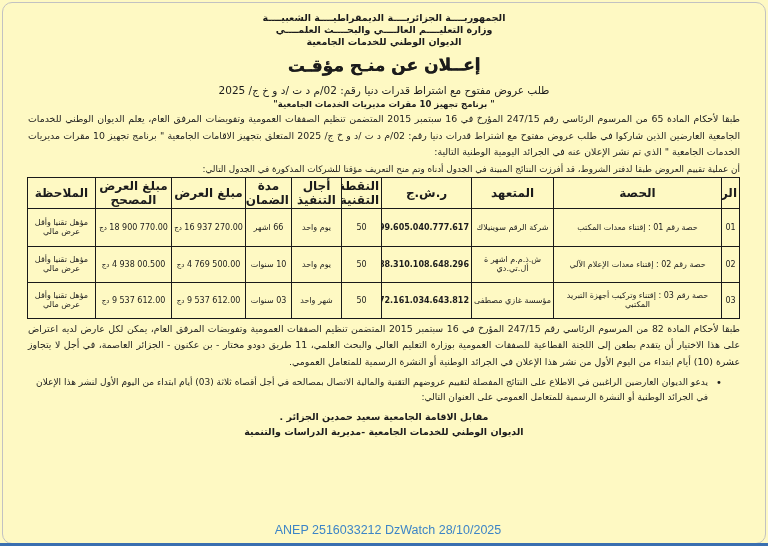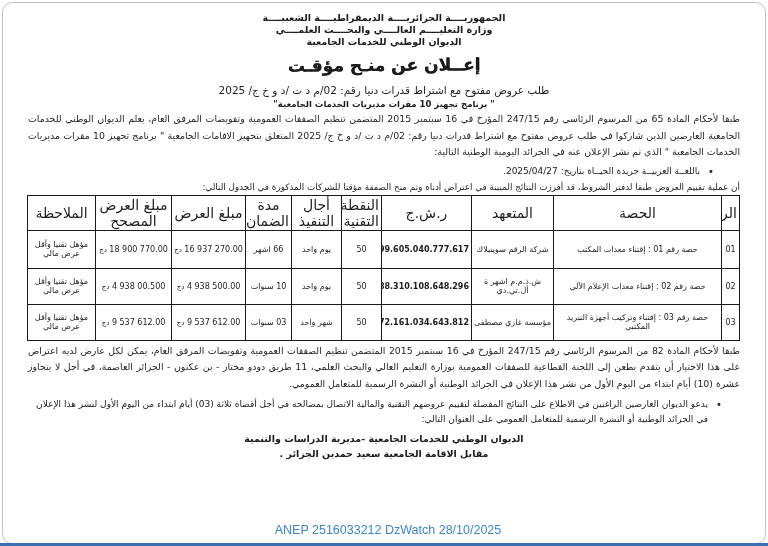--- a/index.html
+++ b/index.html
@@ -1,18 +1,18 @@
 <!DOCTYPE html>
 <html lang="ar"><head>
 <meta charset="utf-8">
 <style>
   * { margin:0; padding:0; box-sizing:border-box; }
   body { background:#e8e8e8; font-family:"DejaVu Sans", sans-serif; }
   .page {
-    position:relative; width:768px; height:546px; background:#ffffff;
+    position:relative; width:768px; height:546px; background:#fef9c3;
     color:#1c1c1c; overflow:hidden;
   }
   .frame { position:absolute; inset:2px; border:1px solid #c2c2c2; border-radius:10px; pointer-events:none; }
   .content { position:absolute; inset:0; padding:12px 28px 0 28px; direction:rtl; }
 
   .header-block { text-align:center; line-height:12px; }
   .header-block div { font-size:9.5px; font-weight:bold; }
   .announce-title {
     text-align:center; font-size:17px; font-weight:bold; margin-top:7px;
     letter-spacing:1px; transform:rotate(-0.4deg); text-shadow:0.4px 0 #1c1c1c;
@@ -27,21 +27,21 @@
   .pre-table { font-size:8.8px; margin-top:3px; }
 
   table.results {
     width:712px; table-layout:fixed; border-collapse:collapse; margin-top:3px;
     direction:rtl;
   }
   table.results th, table.results td {
     border:1px solid #1a1a1a; text-align:center; vertical-align:middle;
     font-size:8px; padding:1px 2px; overflow:hidden;
   }
-  table.results th { font-weight:normal; height:24px; font-size:14px; }
+  table.results th { font-weight:bold; height:24px; font-size:12px; }
   table.results td { height:36px; }
   td.lot-cell { text-align:right; padding-right:4px; font-size:8px; }
   td.note-cell { font-size:7px; }
   .num { direction:ltr; unicode-bidi:isolate; white-space:nowrap; }
   td.rc-cell { font-weight:bold; font-size:8.5px; }
   td.amount .cur { font-size:7px; }
 
   .bullet3 { margin-top:5px; padding-right:18px; }
   .address { text-align:center; font-weight:bold; font-size:9.5px; line-height:15px; margin-top:4px; }
 
@@ -66,24 +66,23 @@
     </div>
 
     <div class="announce-title">إعــلان عن منـح مؤقـت</div>
 
     <div class="subject1">طلب عروض مفتوح مع اشتراط قدرات دنيا رقم: 02/م د ت /د و خ ج/ 2025</div>
     <div class="subject2">" برنامج تجهيز 10 مقرات مديريات الخدمات الجامعية"</div>
 
     <div class="para">طبقا لأحكام المادة 65 من المرسوم الرئاسي رقم 247/15 المؤرخ في 16 سبتمبر 2015 المتضمن تنظيم الصفقات العمومية وتفويضات المرفق العام، يعلم الديوان الوطني للخدمات الجامعية العارضين الذين شاركوا في طلب عروض مفتوح مع اشتراط قدرات دنيا رقم: 02/م د ت /د و خ ج/ 2025 المتعلق بتجهيز الاقامات الجامعية " برنامج تجهيز 10 مقرات مديريات الخدمات الجامعية " الذي تم نشر الإعلان عنه في الجرائد اليومية الوطنية التالية:</div>
 
     <div class="bullets">
-      <div class="bullet-line">باللغــة العربيــة جريدة الحيــاة بتاريخ:   2025/04/27.</div>
     </div>
 
-    <div class="pre-table">أن عملية تقييم العروض طبقا لدفتر الشروط، قد أفرزت النتائج المبينة في اعتراض أدناه وتم منح الصفقة مؤقتا للشركات المذكورة في الجدول التالي:</div>
+    <div class="pre-table">أن عملية تقييم العروض طبقا لدفتر الشروط، قد أفرزت النتائج المبينة في الجدول أدناه وتم منح التعريف مؤقتا للشركات المذكورة في الجدول التالي:</div>
 
     <table class="results">
       <colgroup>
         <col style="width:18px">
           <col style="width:168px">
           <col style="width:82px">
         <col style="width:90px">
           <col style="width:40px">
           <col style="width:50px">
         <col style="width:46px">
@@ -119,21 +118,21 @@
           <td class="note-cell">مؤهل تقنيا وأقل عرض مالي</td>
         </tr>
         <tr>
           <td>02</td>
           <td class="lot-cell">حصة رقم 02 : إقتناء معدات الإعلام الآلي</td>
           <td>ش.ذ.م.م اشهر ة أل.تي.دي</td>
           <td class="rc-cell"><span class="num">188.310.108.648.296</span></td>
           <td>50</td>
           <td>يوم واحد</td>
           <td>10 سنوات</td>
-          <td class="amount"><span class="num">4 938 500.00</span> <span class="cur">دج</span></td>
+          <td class="amount"><span class="num">4 769 500.00</span> <span class="cur">دج</span></td>
           <td class="amount"><span class="num">4 938 00.500</span> <span class="cur">دج</span></td>
           <td class="note-cell">مؤهل تقنيا وأقل عرض مالي</td>
         </tr>
         <tr>
           <td>03</td>
           <td class="lot-cell">حصة رقم 03 : إقتناء وتركيب أجهزة التبريد المكتبي</td>
           <td>مؤسسة غازي مصطفى</td>
           <td class="rc-cell"><span class="num">172.161.034.643.812</span></td>
           <td>50</td>
           <td>شهر واحد</td>
@@ -145,21 +144,21 @@
       </tbody>
     </table>
 
     <div class="para">طبقا لأحكام المادة 82 من المرسوم الرئاسي رقم 247/15 المؤرخ في 16 سبتمبر 2015 المتضمن تنظيم الصفقات العمومية وتفويضات المرفق العام، يمكن لكل عارض لديه اعتراض على هذا الاختيار أن يتقدم بطعن إلى اللجنة القطاعية للصفقات العمومية بوزارة التعليم العالي والبحث العلمي، 11 طريق دودو مختار - بن عكنون - الجزائر العاصمة، في أجل لا يتجاوز عشرة (10) أيام ابتداء من اليوم الأول من نشر هذا الإعلان في الجرائد الوطنية أو النشرة الرسمية للمتعامل العمومي.</div>
 
     <div class="bullets bullet3">
       <div class="bullet-line">يدعو الديوان العارضين الراغبين في الاطلاع على النتائج المفصلة لتقييم عروضهم التقنية والمالية الاتصال بمصالحه في أجل أقصاه ثلاثة (03) أيام ابتداء من اليوم الأول لنشر هذا الإعلان في الجرائد الوطنية أو النشرة الرسمية للمتعامل العمومي على العنوان التالي:</div>
     </div>
 
     <div class="address">
+      <div>مقابل الاقامة الجامعية سعيد حمدين الجزائر .</div>
       <div>الديوان الوطني للخدمات الجامعية -مديرية الدراسات والتنمية</div>
-      <div>مقابل الاقامة الجامعية سعيد حمدين الجزائر .</div>
     </div>
 
   </div>
 
   <div class="footer">ANEP 2516033212 DzWatch 28/10/2025</div>
   <div class="bottom-rule"></div>
 </div>
 
 </body></html>

